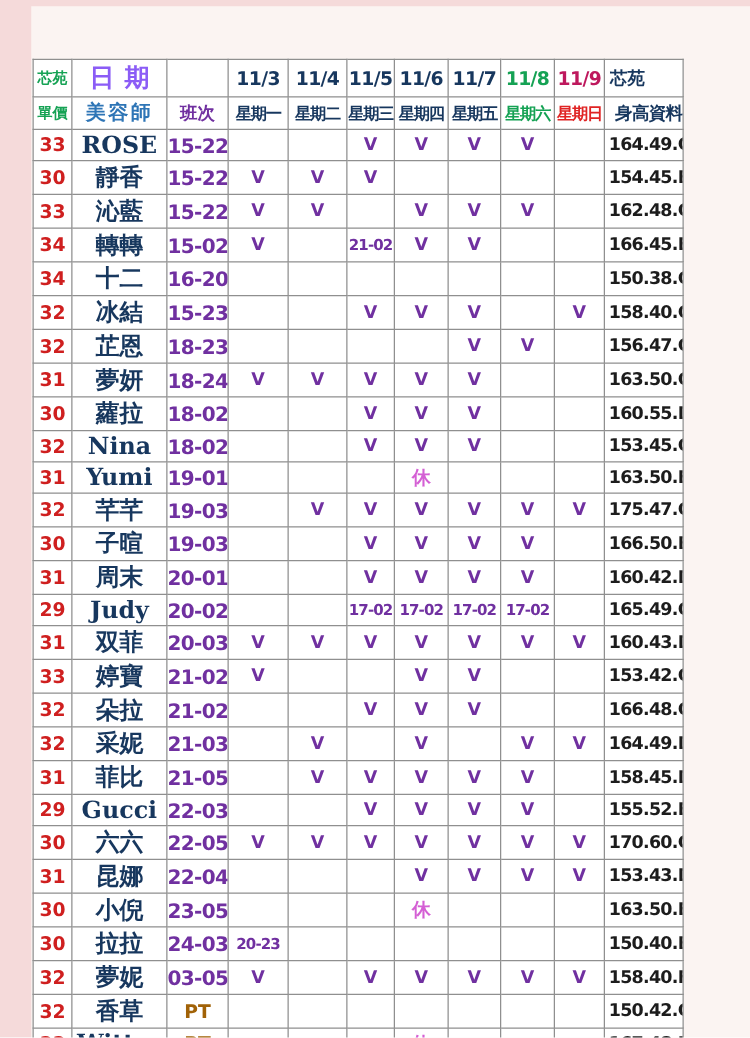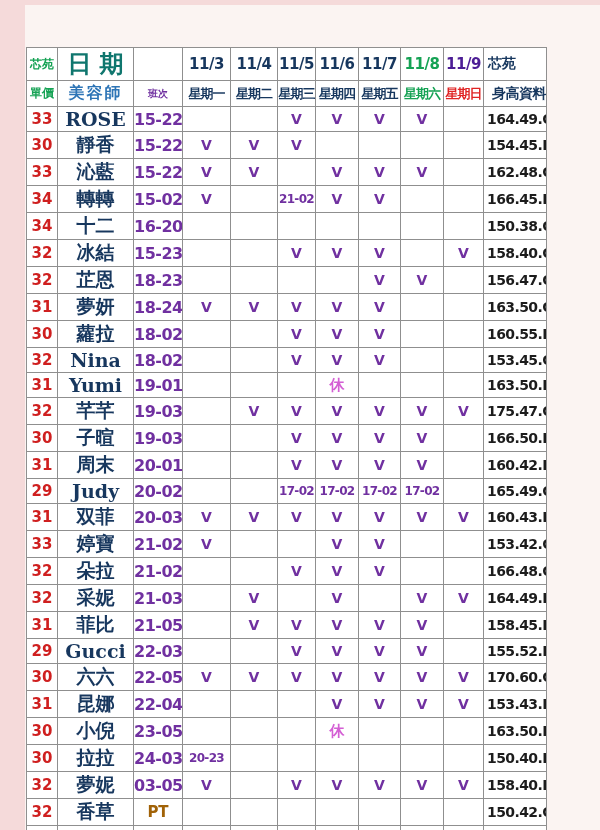--- a/index.html
+++ b/index.html
@@ -19,23 +19,23 @@
   th,td{
     border:1px solid #8f8f8f;
     text-align:center;vertical-align:middle;
     padding:0;overflow:hidden;white-space:nowrap;
   }
   tr.hrow1{height:30px;}
   tr.hrow2{height:26px;}
   tbody tr{height:25px;}
 
   .corner-green{color:#15a254;font-family:"DejaVu Serif",serif;font-weight:bold;font-size:12px;}
-  .date-label{color:#0f766e;font-family:Liberation Sans, sans-serif;font-weight:bold;font-size:24px;letter-spacing:8px;text-indent:8px;}
+  .date-label{color:#8b5cf6;font-family:Liberation Sans, sans-serif;font-weight:bold;font-size:20px;letter-spacing:8px;text-indent:8px;}
   .staff-label{color:#2e75b6;font-family:"DejaVu Serif",serif;font-weight:bold;font-size:16px;letter-spacing:2px;}
-  .shift-label{color:#7030a0;font-family:Liberation Mono, monospace;font-weight:bold;font-size:10px;}
+  .shift-label{color:#7030a0;font-family:Liberation Mono, monospace;font-weight:bold;font-size:14px;}
   .right-top{color:#17375e;font-family:"DejaVu Serif",serif;font-weight:bold;font-size:14px;text-align:left;padding-left:4px;}
   .right-bottom{color:#17375e;font-family:"DejaVu Serif",serif;font-weight:bold;font-size:14px;text-align:right;padding-left:3px;letter-spacing:-0.5px;}
   .date-h{font-weight:bold;font-size:15px;letter-spacing:-0.5px;}
   .wd-h{font-family:"DejaVu Serif",serif;font-weight:bold;font-size:13px;letter-spacing:-1px;}
 
   td.price{color:#cf1f1f;font-weight:bold;font-size:15px;}
   td.name{color:#17375e;font-family:"DejaVu Serif",serif;font-weight:600;font-size:19px;}
   td.shift{color:#7030a0;font-weight:bold;font-size:16px;letter-spacing:-0.5px;}
   td.shift.pt{color:#a16207;font-size:15px;letter-spacing:0;}
   td.day{color:#7030a0;font-weight:bold;font-size:14px;}
@@ -67,21 +67,21 @@
     <tr class="hrow1" id="hrow1">
       <th class="corner-green">芯苑</th>
       <th class="date-label">日期</th>
       <th></th>
       <th class="date-h" style="color: rgb(23, 55, 94);">11/3</th>
         <th class="date-h" style="color: rgb(23, 55, 94);">11/4</th>
         <th class="date-h" style="color: rgb(23, 55, 94);">11/5</th>
         <th class="date-h" style="color: rgb(23, 55, 94);">11/6</th>
         <th class="date-h" style="color: rgb(23, 55, 94);">11/7</th>
         <th class="date-h" style="color: rgb(21, 162, 84);">11/8</th>
-        <th class="date-h" style="color: #4c1d95; margin-left: 28px;">11/9</th>
+        <th class="date-h" style="color: #be185d; margin-left: 28px;">11/9</th>
         <th class="right-top">芯苑</th>
     </tr>
     <tr class="hrow2" id="hrow2">
       <th class="corner-green">單價</th>
       <th class="staff-label">美容師</th>
       <th class="shift-label">班次</th>
       <th class="wd-h" style="color: rgb(23, 55, 94);">星期一</th>
         <th class="wd-h" style="color: rgb(23, 55, 94);">星期二</th>
         <th class="wd-h" style="color: rgb(23, 55, 94);">星期三</th>
         <th class="wd-h" style="color: rgb(23, 55, 94);">星期四</th>

